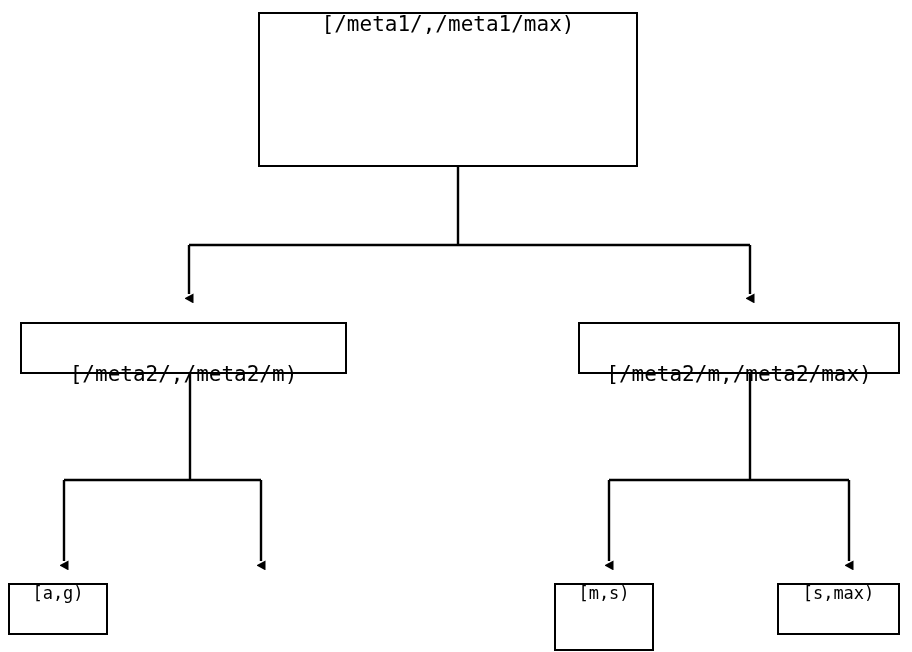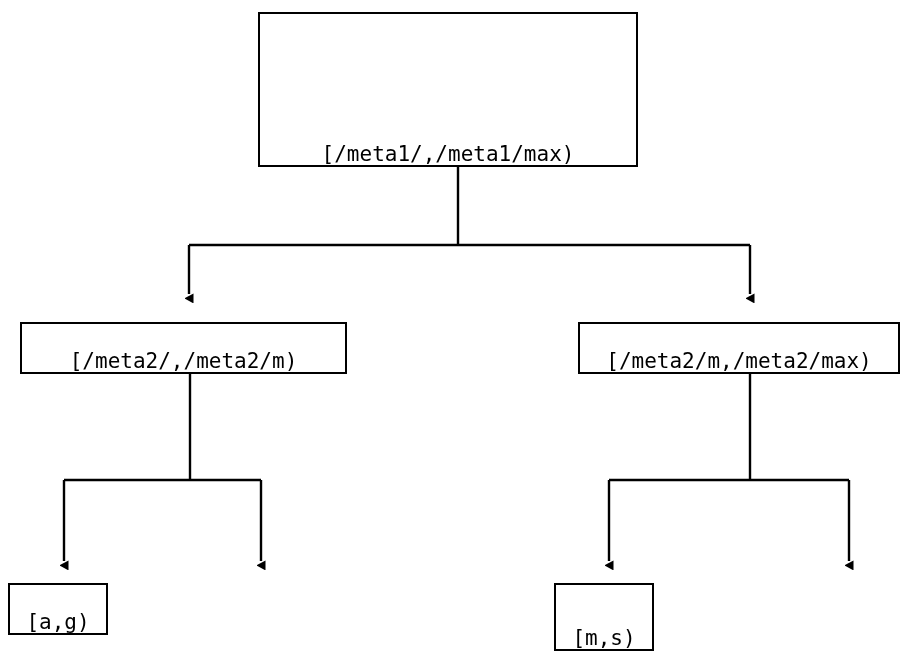--- a/index.html
+++ b/index.html
@@ -25,34 +25,34 @@
     width: 912px;
     height: 652px;
     pointer-events: none;
   }
   .node {
     position: absolute;
     box-sizing: border-box;
     background: #ffffff;
     border: 2px solid #000000;
     display: flex;
-    align-items: flex-end;
+    align-items: flex-start;
     justify-content: center;
     text-align: center;
     color: #000000;
     white-space: nowrap;
   }
   .node-label {
     display: block;
     line-height: 1;
     letter-spacing: 0px;
   }
   .level-root .node-label { font-size: 21px; }
   .level-mid  .node-label { font-size: 21px; margin-top: 40px; }
-  .level-leaf .node-label { font-size: 21px; }
+  .level-leaf .node-label { font-size: 17px; }
 </style>
 </head>
 <body>
 
 <div id="diagram-root">
 
   <svg id="connector-layer" viewBox="0 0 912 652" width="912" height="652" xmlns="http://www.w3.org/2000/svg">
     <defs>
       <marker id="arrowhead" markerWidth="10" markerHeight="9" refX="0.6" refY="4.5" orient="auto" markerUnits="userSpaceOnUse">
         <path d="M 0 0 L 10 0 L 5 9 z" fill="#000000"></path>
@@ -94,14 +94,17 @@
 
   <div class="node level-leaf" style="left:8px; top:583px; width:100px; height:52px;">
     <span class="node-label">[a,g)</span>
   </div>
 
 
   <div class="node level-leaf" style="left:554px; top:583px; width:100px; height:68px;">
     <span class="node-label">[m,s)</span>
   </div>
 
+  <div class="node level-leaf" style="left:777px; top:583px; width:123px; height:52px;">
+    <span class="node-label">[s,max)</span>
+  </div>
 
 </div>
 
 </body></html>

